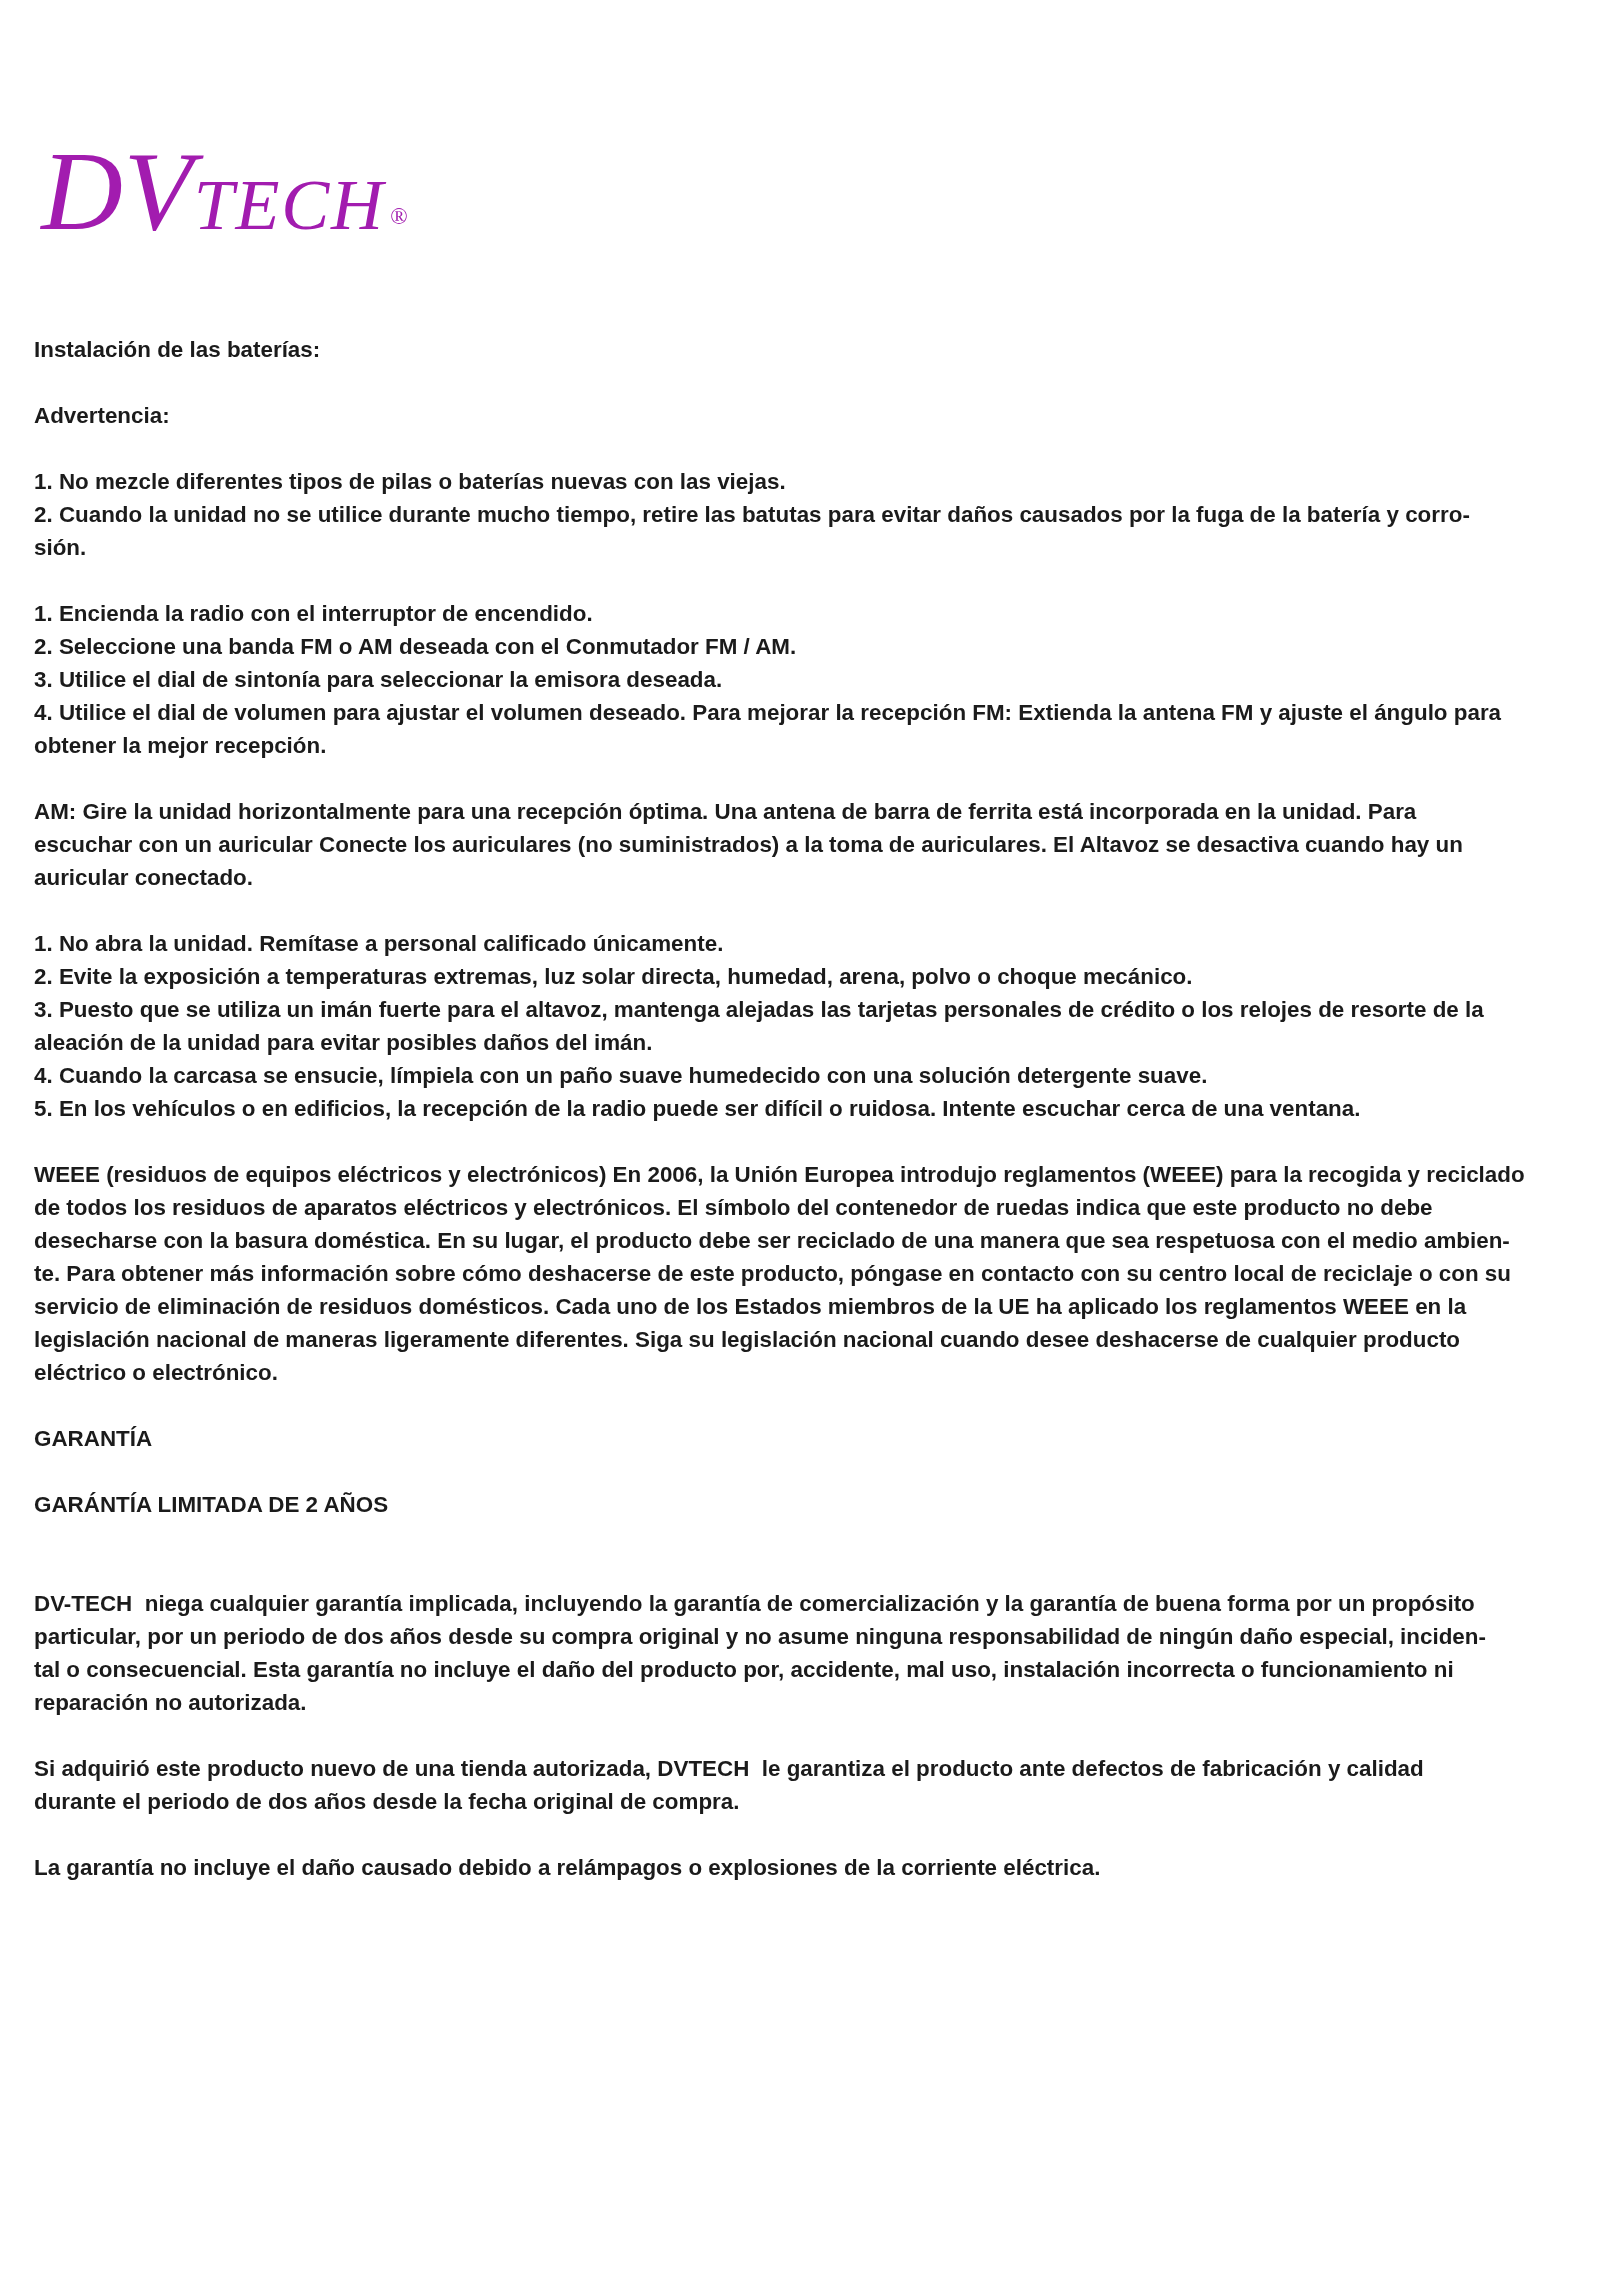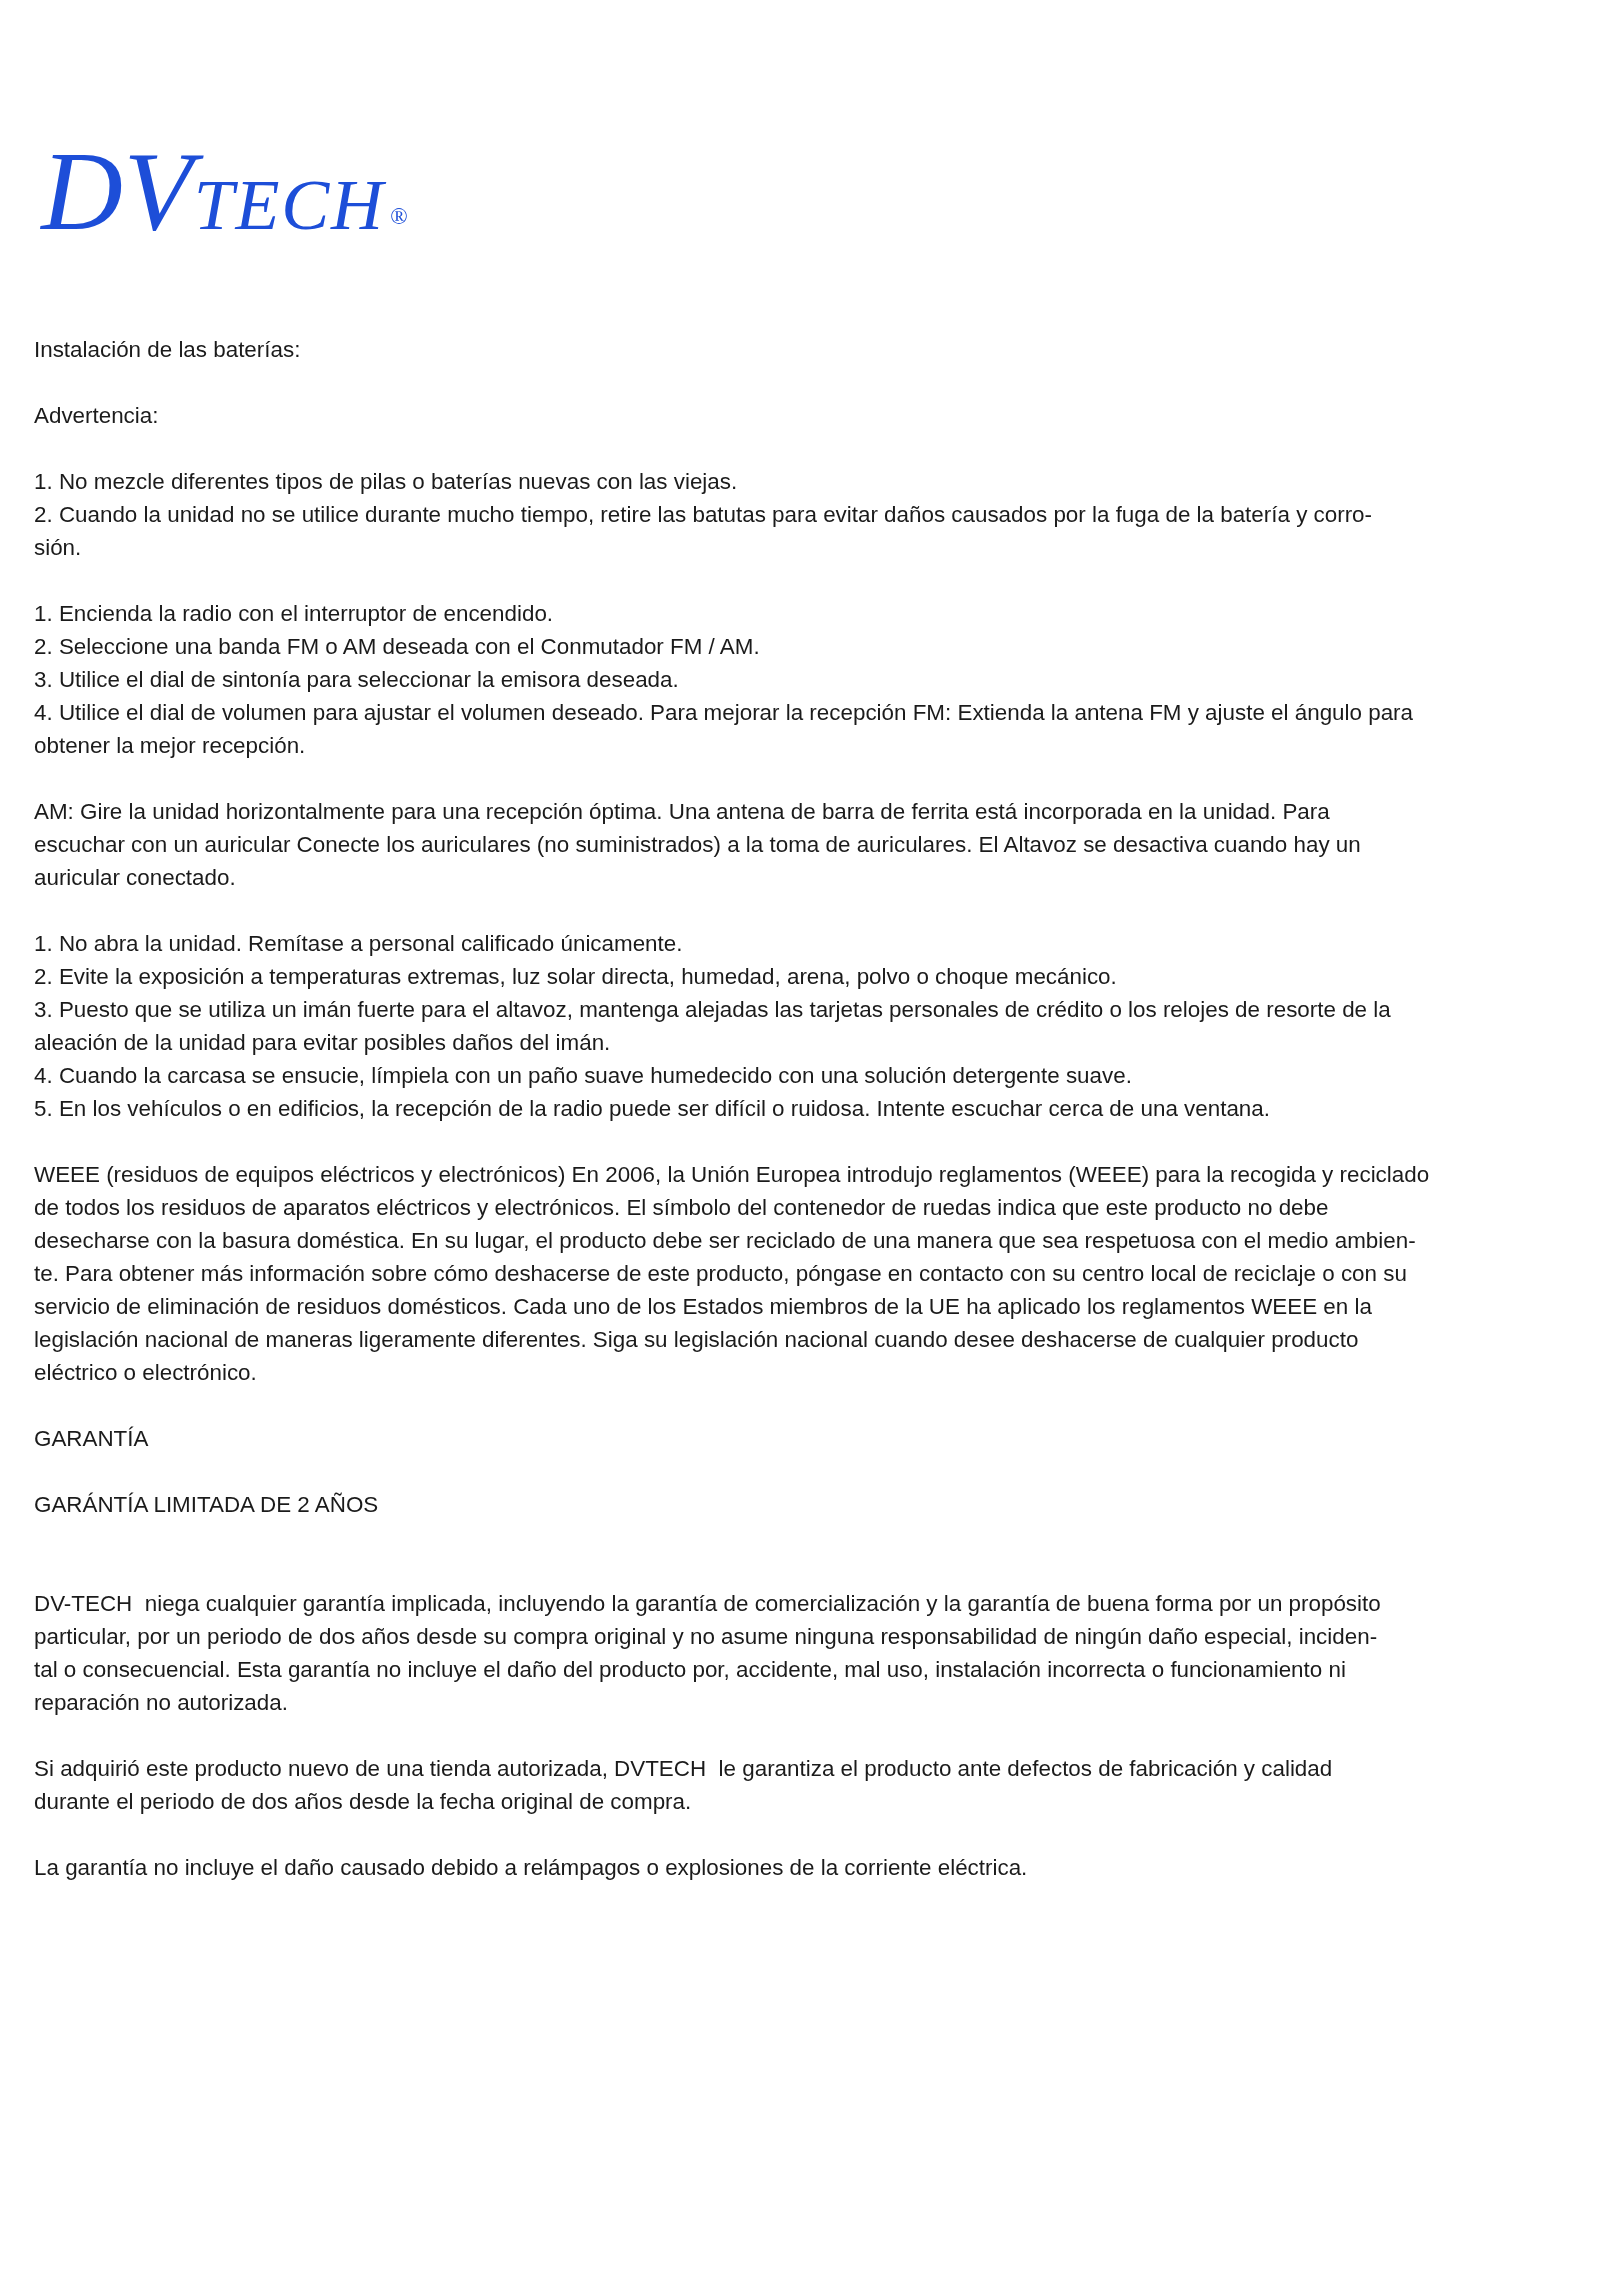--- a/index.html
+++ b/index.html
@@ -20,21 +20,21 @@
     height: 2293px;
     padding: 0 34px;
     background: #ffffff;
   }
   
   .logo {
     margin-top: 134px;
     margin-left: 7.2px;
     font-family: "Liberation Serif", serif;
     font-style: italic;
-    color: #1d4ed8;
+    color: #a21caf;
     white-space: nowrap;
     line-height: 1;
   }
   .logo .dv {
     font-size: 113px;
     letter-spacing: 0.9px;
   }
   .logo .tech {
     font-size: 72px;
     letter-spacing: 1.8px;
@@ -48,20 +48,21 @@
   
   .doc {
     margin-top: 86px; 
   }
   .block {
     font-size: 22.4px;
     line-height: 33px;
     white-space: pre-wrap;
     margin: 0 0 33px 0; 
     letter-spacing: 0px;
+    font-weight: bold;
   }
   .block.gap-large {
     margin-top: 66px; 
   }
 </style>
 </head>
 <body>
 
 <div class="page">
 

